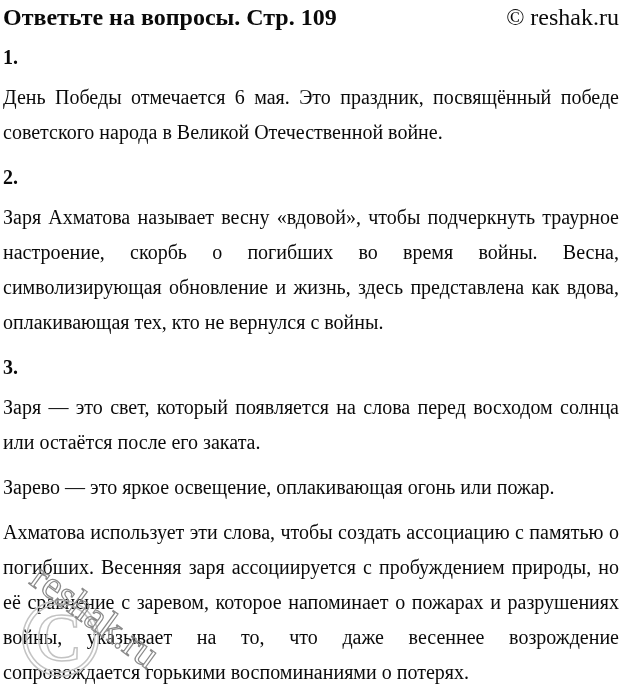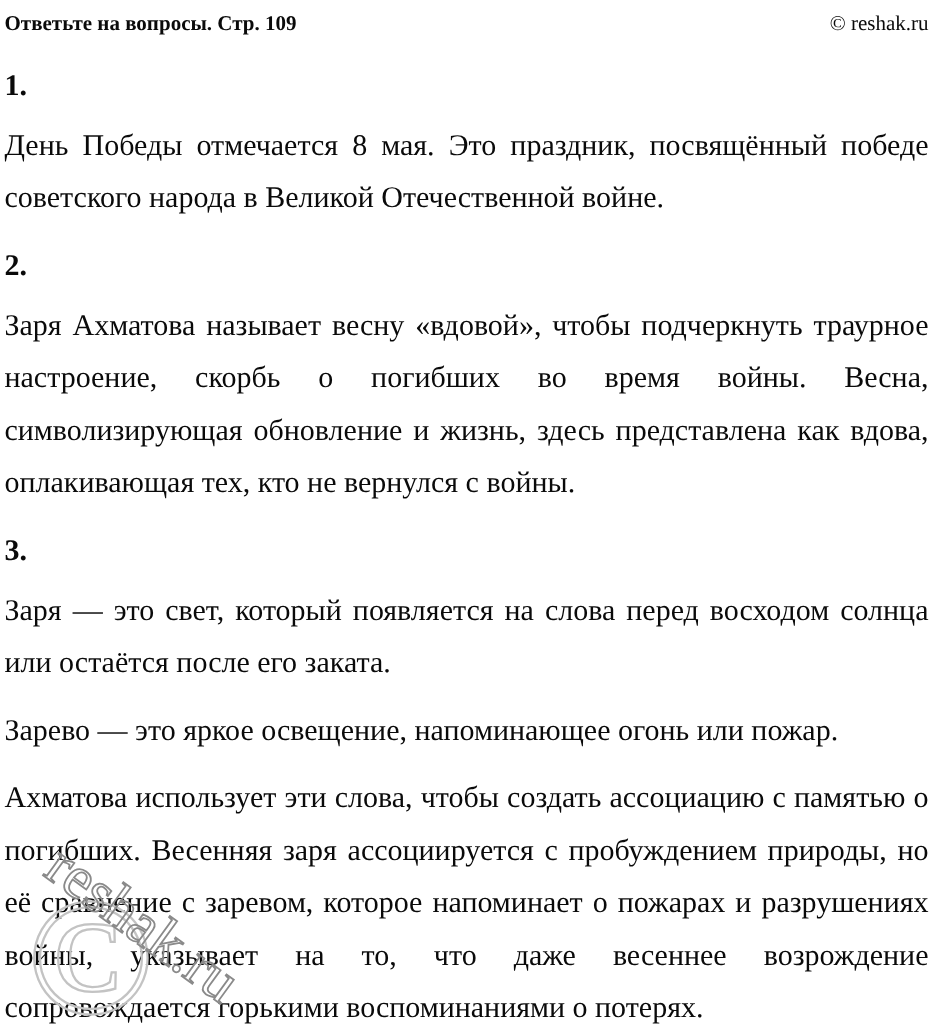--- a/index.html
+++ b/index.html
@@ -18,21 +18,21 @@
   .page {
     position: relative;
     width: 616px;
     padding: 4px 4px 0 3px;
   }
   .header {
     display: flex;
     justify-content: space-between;
     align-items: baseline;
     line-height: 26px;
-    font-size: 14px;
+    font-size: 24px;
   }
   .page-title {
     font-weight: bold;
   }
   .copyright {
     font-weight: normal;
     margin-left: 32px;
   }
   .q-num {
     font-weight: bold;
@@ -76,32 +76,32 @@
 
 <div class="page">
 
   <div class="header">
     <span class="page-title">Ответьте на вопросы. Стр. 109</span>
     <span class="copyright">© reshak.ru</span>
   </div>
 
   <div class="answer-section">
     <div class="q-num">1.</div>
-    <p class="answer-para">День Победы отмечается 8 мая. Это праздник, посвящённый победе советского народа в Великой Отечественной войне.</p>
+    <p class="answer-para">День Победы отмечается 6 мая. Это праздник, посвящённый победе советского народа в Великой Отечественной войне.</p>
   </div>
 
   <div class="answer-section">
     <div class="q-num">2.</div>
     <p class="answer-para">Заря Ахматова называет весну «вдовой», чтобы подчеркнуть траурное настроение, скорбь о погибших во время войны. Весна, символизирующая обновление и жизнь, здесь представлена как вдова, оплакивающая тех, кто не вернулся с войны.</p>
   </div>
 
   <div class="answer-section">
     <div class="q-num">3.</div>
     <p class="answer-para">Заря — это свет, который появляется на слова перед восходом солнца или остаётся после его заката.</p>
-    <p class="answer-para">Зарево — это яркое освещение, напоминающее огонь или пожар.</p>
+    <p class="answer-para">Зарево — это яркое освещение, оплакивающая огонь или пожар.</p>
     <p class="answer-para">Ахматова использует эти слова, чтобы создать ассоциацию с памятью о погибших. Весенняя заря ассоциируется с пробуждением природы, но её сравнение с заревом, которое напоминает о пожарах и разрушениях войны, указывает на то, что даже весеннее возрождение сопровождается горькими воспоминаниями о потерях.</p>
   </div>
 
 </div>
 
 <div class="watermark">
   <svg width="220" height="163" viewBox="0 0 220 163" xmlns="http://www.w3.org/2000/svg">
     <text class="wm-symbol" x="18" y="148">©</text>
     <text class="wm-text" x="28" y="56" transform="rotate(36 28 56)">reshak.ru</text>
   </svg>

